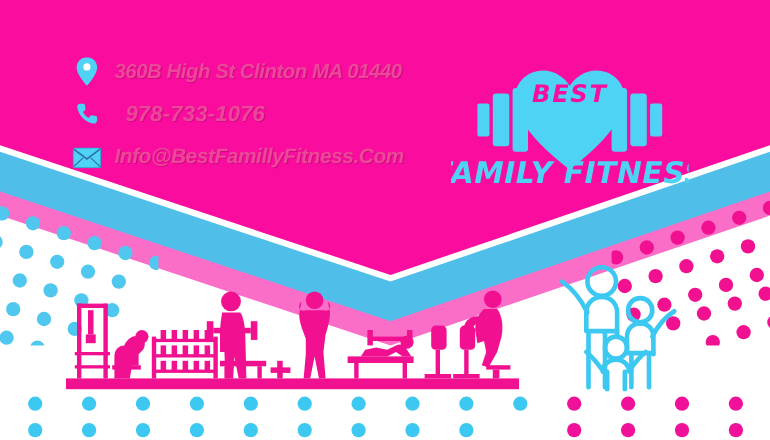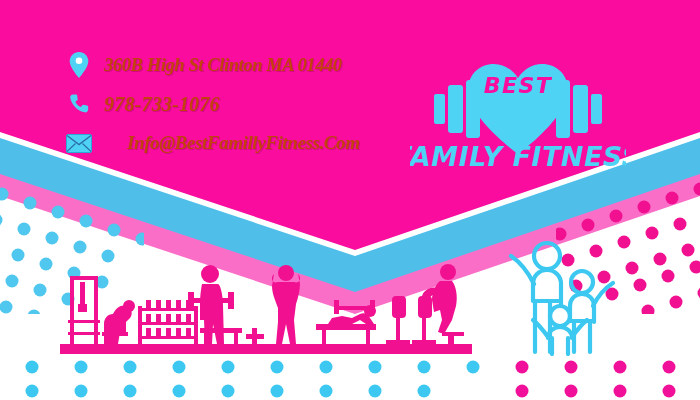--- a/index.html
+++ b/index.html
@@ -29,33 +29,33 @@
     display:flex;
     align-items:center;
     height:34px;
     margin-bottom:5px;
   }
   .c-ico {
     width:34px; min-width:34px;
     display:flex; align-items:center; justify-content:center;
   }
   .c-txt {
-    color:#c2410c;
-    font-family:Liberation Serif, serif;
+    color:#ec4899;
+    font-family:Liberation Sans, sans-serif;
     font-weight:bold;
     font-style:italic;
     font-size:19px;
     letter-spacing:-0.4px;
     white-space:nowrap;
     text-shadow:1px 1px 0 rgba(150,0,90,.35);
     padding-left:8px;
   }
   #row-addr .c-txt { font-size:18.5px; }
-  #row-phone .c-txt { font-size:20px; letter-spacing:0.2px; }
-  #row-email .c-txt { font-size:19px;margin-left:23px; }
+  #row-phone .c-txt { font-size:20px; letter-spacing:0.2px;margin-left:10px; }
+  #row-email .c-txt { font-size:19px; }
 
   
   #logo {
     position:absolute;
     left:410px; top:42px;
     width:216px; height:128px;
     z-index:30;
   }
 
   

